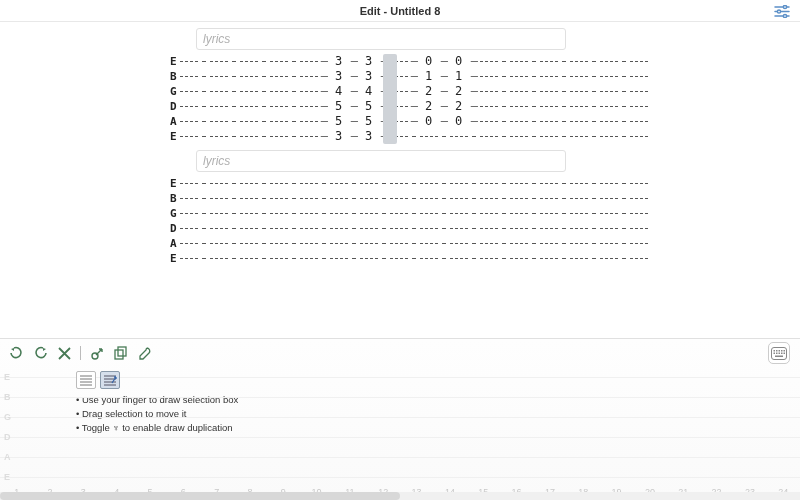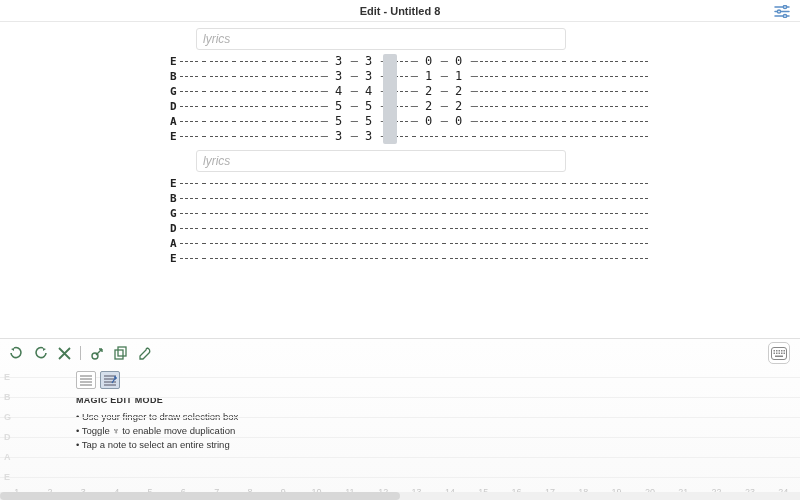--- a/index.html
+++ b/index.html
@@ -153,25 +153,24 @@
             <line x1="1" y1="5" x2="13" y2="5"></line>
             <line x1="1" y1="8" x2="13" y2="8"></line>
             <line x1="1" y1="11" x2="13" y2="11"></line>
           </g>
           <path d="M9 9 L13 3 M13 3 L13 5 M13 3 L11 3" stroke="#3a66a8" stroke-width="1.3" fill="none"></path>
         </svg>
     </div>
   </div>
 
   <div class="help">
-    <div class="title">MAGIC EDIT MODE</div>
     <div id="helplines">
         <div>• Use your finger to draw selection box</div>
-        <div>• Toggle ♆ to enable move duplication</div>
-        <div>• Tap a note to select an entire string</div>
+        <div>• Drag selection to move it</div>
+        <div>• Toggle ♆ to enable draw duplication</div>
       </div>
   </div>
 
   <div class="fret-ruler" id="ruler">
       <div>1</div>
       <div>2</div>
       <div>3</div>
       <div>4</div>
       <div>5</div>
       <div>6</div>

